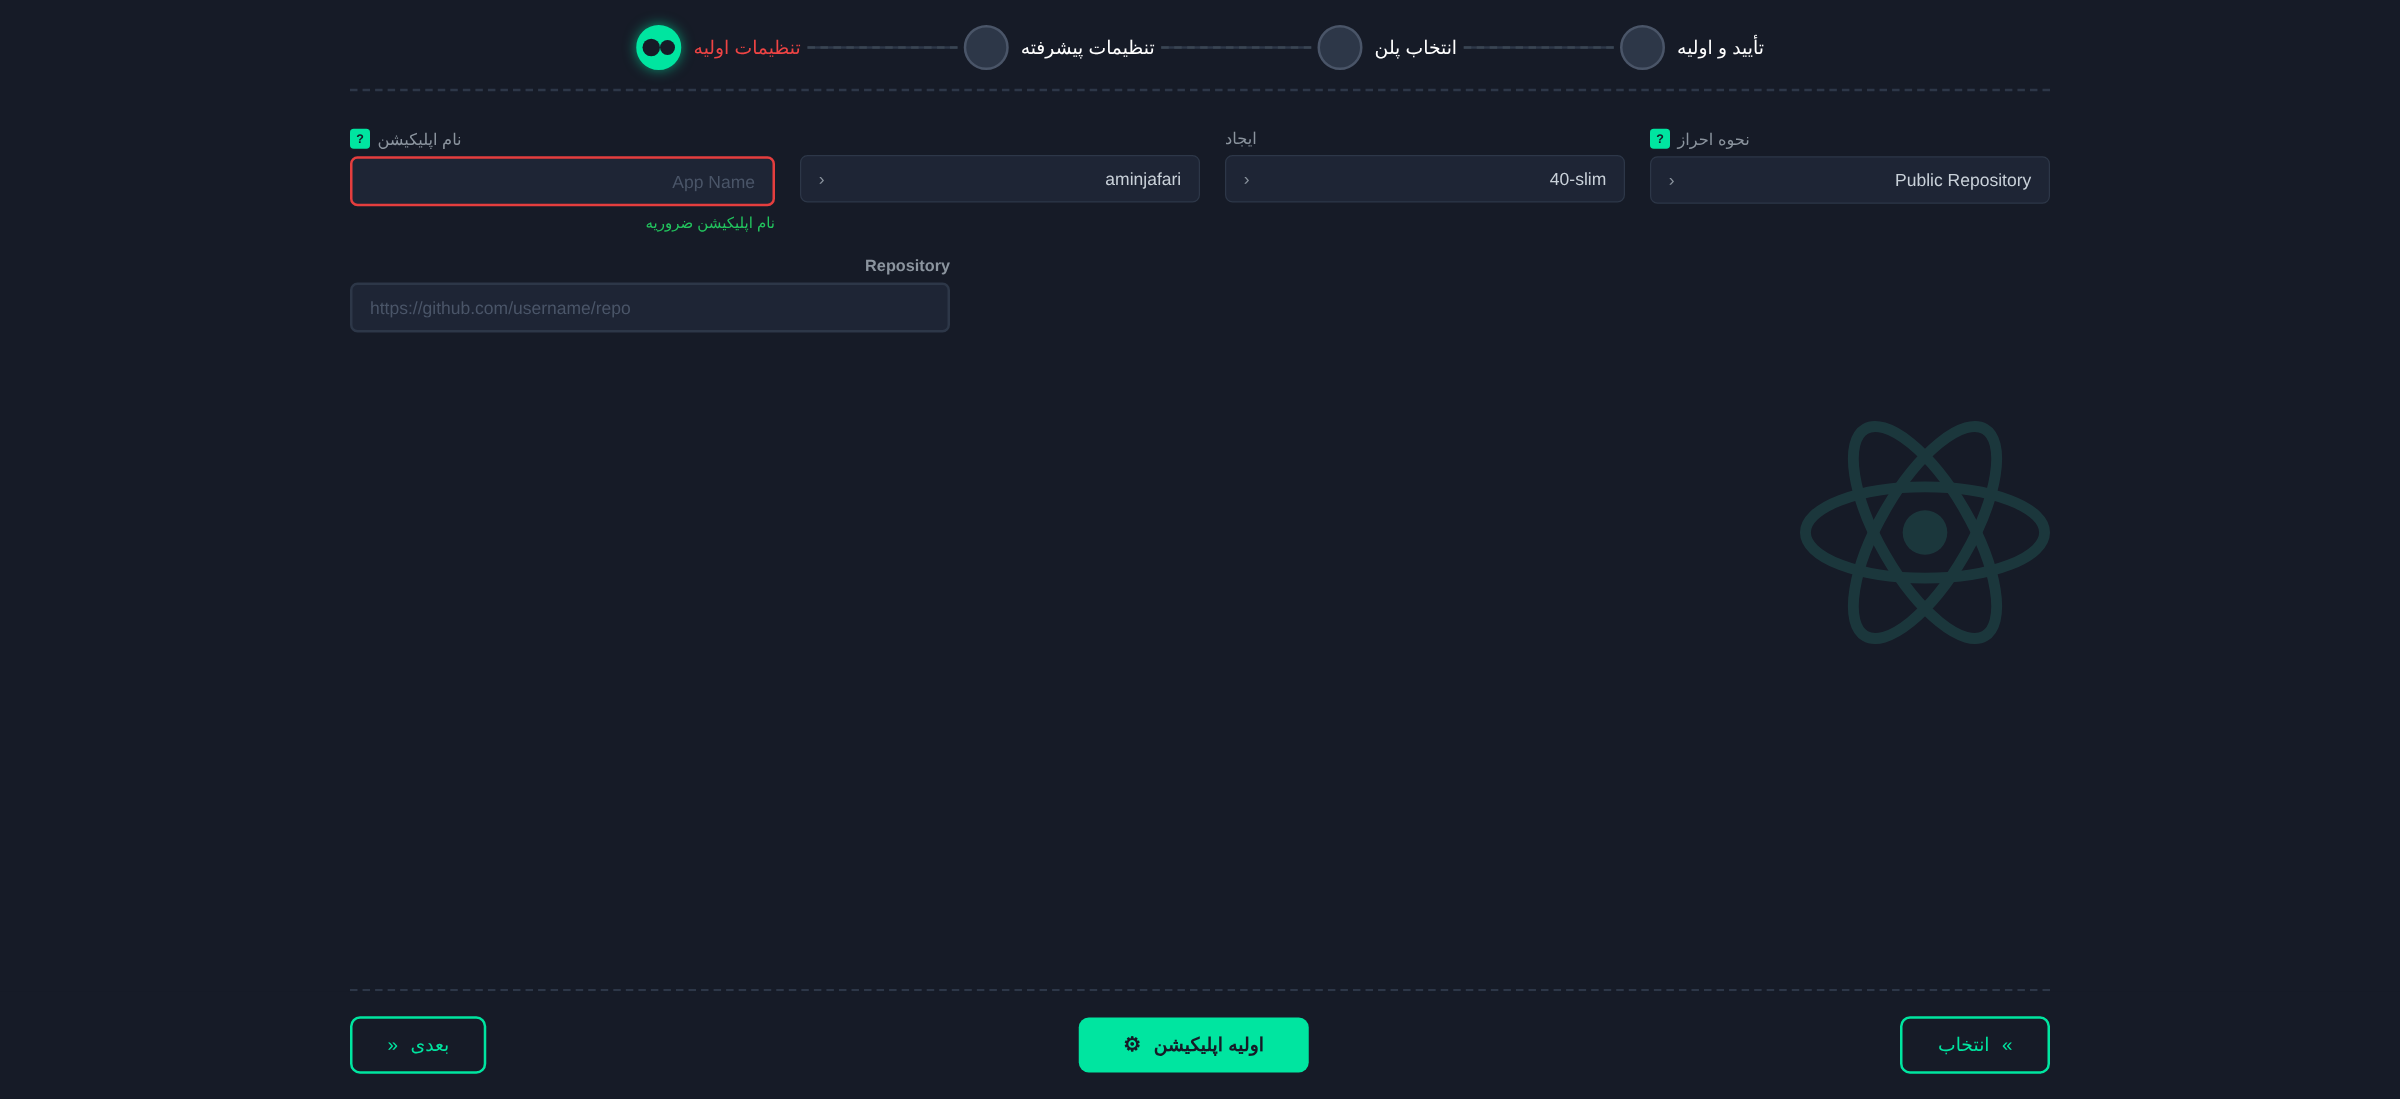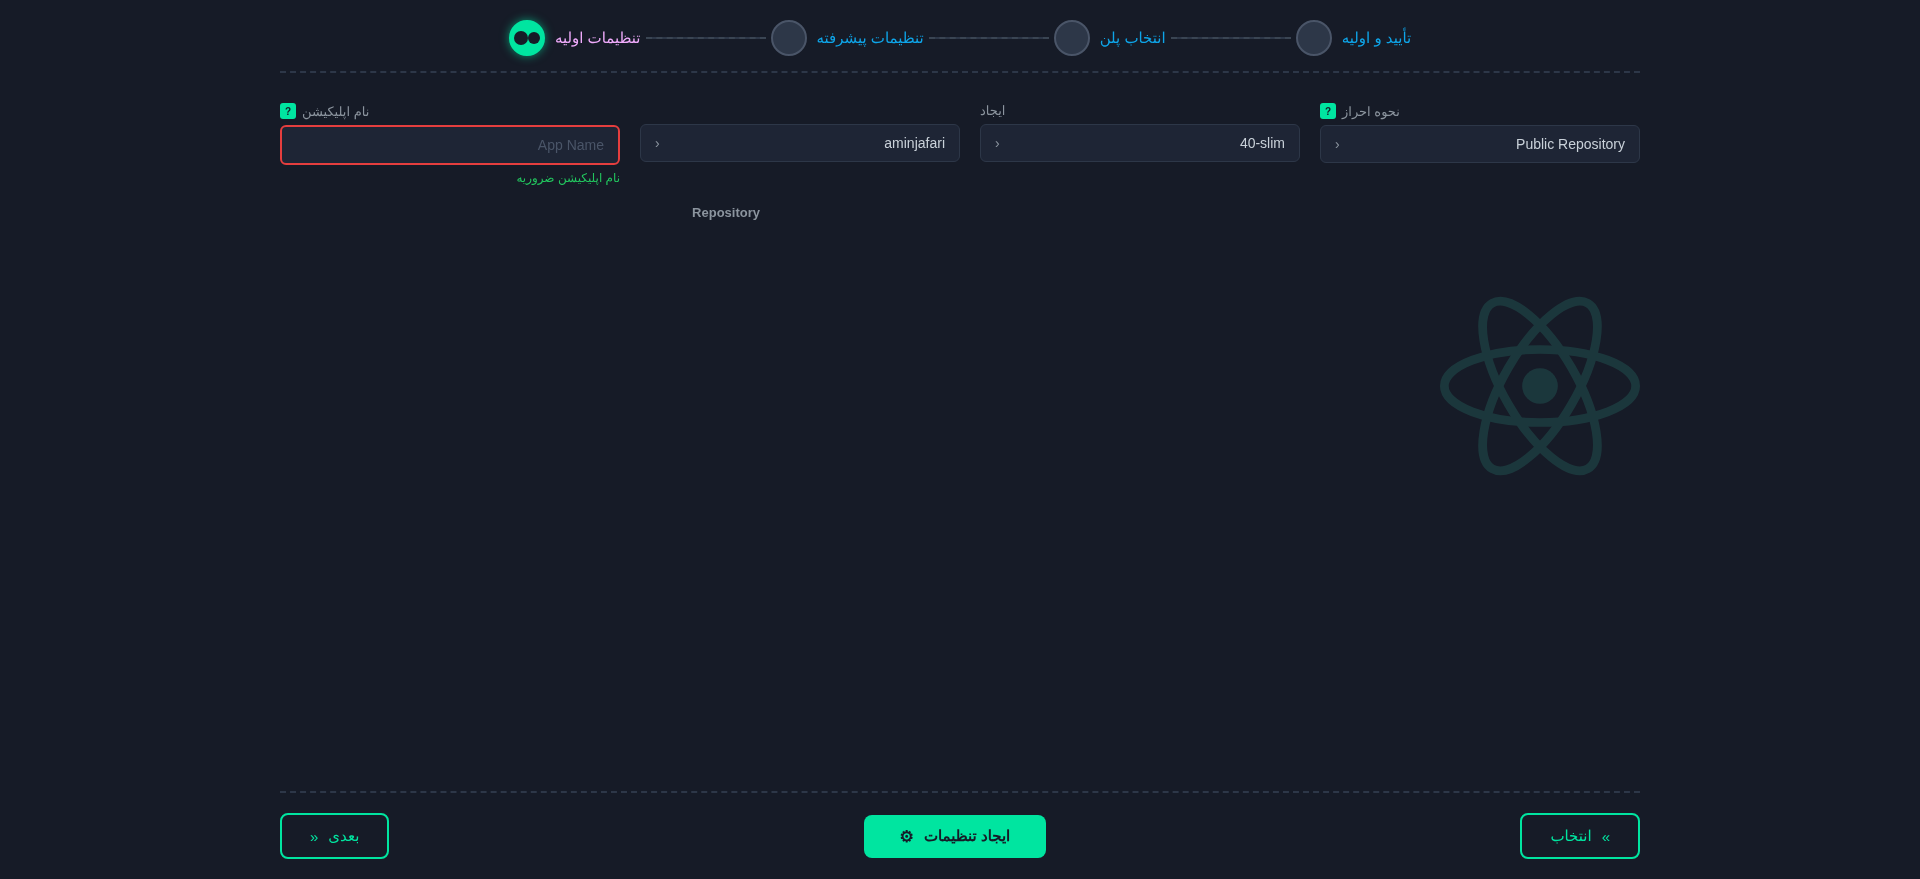--- a/index.html
+++ b/index.html
@@ -23,26 +23,26 @@
     }
 
     .step {
       display: flex;
       align-items: center;
       gap: 10px;
     }
 
     .step-label {
       font-size: 15px;
-      color: #0ea5e9;
+      color: #ffffff;
       white-space: nowrap;
     }
 
     .step-label.active {
-      color: #f0abfc;
+      color: #ef4444;
     }
 
     .step-circle {
       width: 36px;
       height: 36px;
       border-radius: 50%;
       background: #2d3748;
       border: 2px solid #4a5568;
       display: flex;
       align-items: center;
@@ -319,20 +319,21 @@
         <span class="chevron">›</span>
         <span>Public Repository</span>
       </div>
     </div>
 
   </div>
 
   <div style="display:flex; justify-content:flex-end; margin-bottom: 20px;">
     <div class="repo-section">
       <div class="form-label" style="justify-content:flex-start; margin-bottom:6px;font-weight:bold;">Repository</div>
+      <input type="text" class="form-input normal" style="width: 100%; text-align: left; direction: ltr;" placeholder="https://github.com/username/repo">
     </div>
   </div>
 
   <div class="react-logo-container">
     <svg class="react-logo" viewBox="-11.5 -10.232 23 20.463" xmlns="http://www.w3.org/2000/svg">
       <circle cx="0" cy="0" r="2.05" fill="#2d8c7c"></circle>
       <g stroke="#2d8c7c" stroke-width="1" fill="none">
         <ellipse rx="11" ry="4.2"></ellipse>
         <ellipse rx="11" ry="4.2" transform="rotate(60)"></ellipse>
         <ellipse rx="11" ry="4.2" transform="rotate(120)"></ellipse>
@@ -345,21 +346,21 @@
 <div class="bottom-section">
   <hr class="bottom-divider">
   <div class="bottom-actions">
 
     <button class="btn-outline">
       <span>»</span>
       <span>انتخاب</span>
     </button>
 
     <button class="btn-primary">
-      <span>ایجاد تنظیمات</span>
+      <span>اولیه اپلیکیشن</span>
       <span class="btn-icon">⚙</span>
     </button>
 
     <button class="btn-outline">
       <span>بعدی</span>
       <span>«</span>
     </button>
 
   </div>
 </div>

